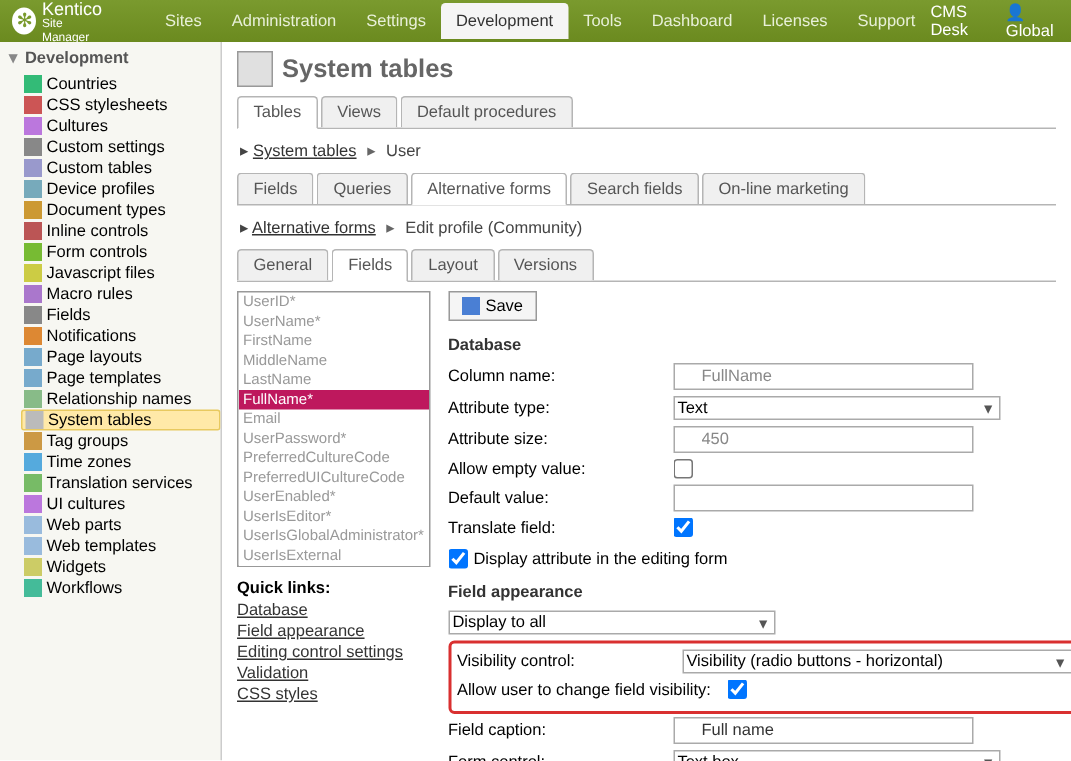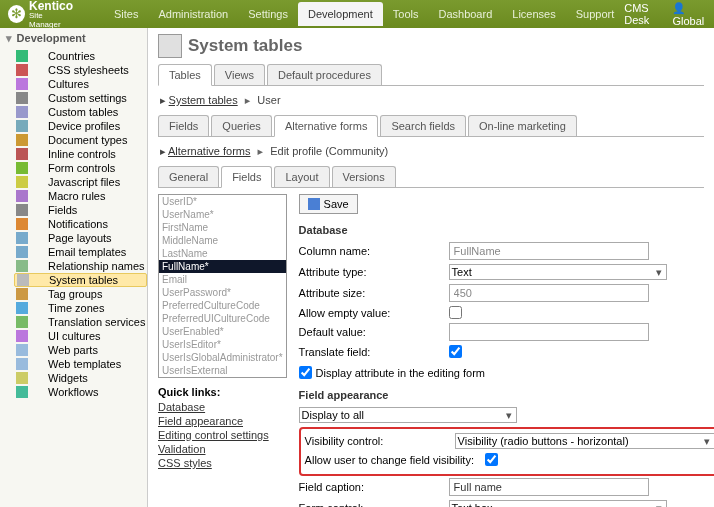--- a/index.html
+++ b/index.html
@@ -1,61 +1,61 @@
 <!DOCTYPE html>
 <html><head>
 <meta charset="utf-8">
 <style>
 *{box-sizing:border-box;margin:0;padding:0;font-family:Arial,Helvetica,sans-serif;font-size:11px}
 body{background:#fff;width:714px;height:507px;overflow:hidden}
 .header{background:linear-gradient(#7a9a2e,#6b8a1f);height:28px;display:flex;align-items:center;color:#fff;padding:0 8px}
 .logo{display:flex;align-items:center;gap:4px;margin-right:30px}
 .logo-icon{width:18px;height:18px;background:#fff;border-radius:50%;position:relative}
 .logo-icon::after{content:"✻";position:absolute;left:3px;top:1px;color:#7a9a2e;font-size:13px}
-.logo-text{font-weight:bold;font-size:12px}
+.logo-text{font-weight:normal;font-size:12px}
 .logo-sub{font-size:8px;margin-top:-2px}
 .topnav{display:flex;gap:0}
 .topnav-item{padding:6px 10px;cursor:pointer;color:#e8f0d8}
 .topnav-item.active{background:#f5f5f5;color:#333;border-radius:3px 3px 0 0}
 .header-right{margin-left:auto;display:flex;gap:12px;align-items:center}
 .main{display:flex;height:479px}
 .sidebar{width:148px;background:#f7f7f2;border-right:1px solid #ccc;overflow-y:auto}
 .sidebar-title{padding:4px 6px;font-weight:bold;color:#555}
 .tree-toggle{color:#888;margin-right:2px;cursor:pointer}
 .tree{list-style:none;padding-left:16px}
-.tree li{padding:1px 0;display:flex;align-items:center;gap:20px;cursor:pointer;white-space:nowrap}
+.tree li{padding:1px 0;display:flex;align-items:center;gap:3px;cursor:pointer;white-space:nowrap}
 .tree li.sel{background:#ffe9a8;border:1px solid #e8c95f;border-radius:2px;padding:0 2px;margin-left:-2px}
 .tico{width:12px;height:12px;display:inline-block;flex-shrink:0}
 .content{flex:1;overflow:auto;padding:6px 10px}
 .page-title-row{display:flex;align-items:center;gap:6px;margin-bottom:6px}
 .pt-icon{width:24px;height:24px;background:#e0e0e0;border:1px solid #999}
 .page-title{font-size:17px;color:#666;font-weight:bold}
 .tabstrip{border-bottom:1px solid #b5b5b5;margin-bottom:4px;display:flex}
 .tab{padding:4px 10px;border:1px solid #b5b5b5;border-bottom:none;background:#f0f0f0;margin-right:2px;cursor:pointer;border-radius:3px 3px 0 0;color:#555}
 .tab.active{background:#fff;border-bottom:1px solid #fff;margin-bottom:-1px}
 .breadcrumb{padding:4px 2px;color:#444}
 .breadcrumb a{color:#333;text-decoration:underline;cursor:pointer}
 .bc-sep{margin:0 4px;color:#666}
 .tabstrip2{border-bottom:1px solid #b5b5b5;margin:4px 0;display:flex}
 .editor{display:flex;gap:12px;margin-top:6px}
 .fieldlist{width:138px}
 .fieldlist-box{border:1px solid #999;height:184px;overflow-y:auto;background:#fff}
 .fl-item{padding:1px 3px;color:#999;cursor:pointer;white-space:nowrap;font-size:10px}
 .fl-item.dark{color:#333}
-.fl-item.sel{background:#0f172a;color:#fff}
+.fl-item.sel{background:#be185d;color:#fff}
 .quick-links{margin-top:8px}
 .quick-links b{display:block;margin-bottom:2px}
 .quick-links a{display:block;color:#333;text-decoration:underline;cursor:pointer;padding:1px 0}
 .form-area{flex:1}
 .save-btn{border:1px solid #999;background:#f5f5f5;padding:3px 8px;cursor:pointer;display:inline-flex;align-items:center;gap:4px}
 .save-ico{width:12px;height:12px;background:#4a7fd4;display:inline-block}
 .section{font-weight:bold;margin:10px 0 6px;color:#333}
 .frow{display:flex;align-items:center;margin-bottom:4px}
 .flabel{width:150px}
-.finput{border:1px solid #aaa;padding:2px 4px;width:200px;background:#fff;color:#888}
+.finput{border:1px solid #aaa;padding:2px 18px;width:200px;background:#fff;color:#888}
 .fselect{border:1px solid #aaa;padding:1px 2px;width:218px;background:#fff;position:relative}
 .fselect::after{content:"▾";position:absolute;right:4px;color:#555}
 .chk{width:13px;height:13px}
 .highlight{border:2px solid #d93030;border-radius:4px;padding:4px;margin:2px 0}
 </style>
 </head>
 <body>
 
 <div class="header">
   <div class="logo">
@@ -139,21 +139,21 @@
         <li>
           <span class="tico" style="background: rgb(221, 136, 51);"></span>
           <span>Notifications</span>
         </li>
         <li>
           <span class="tico" style="background: rgb(119, 170, 204);"></span>
           <span>Page layouts</span>
         </li>
         <li>
           <span class="tico" style="background: rgb(119, 170, 204);"></span>
-          <span>Email templates</span>
+          <span>Page templates</span>
         </li>
         <li>
           <span class="tico" style="background: rgb(136, 187, 136);"></span>
           <span>Relationship names</span>
         </li>
         <li class="sel">
           <span class="tico" style="background: rgb(187, 187, 187);"></span>
           <span>System tables</span>
         </li>
         <li>

